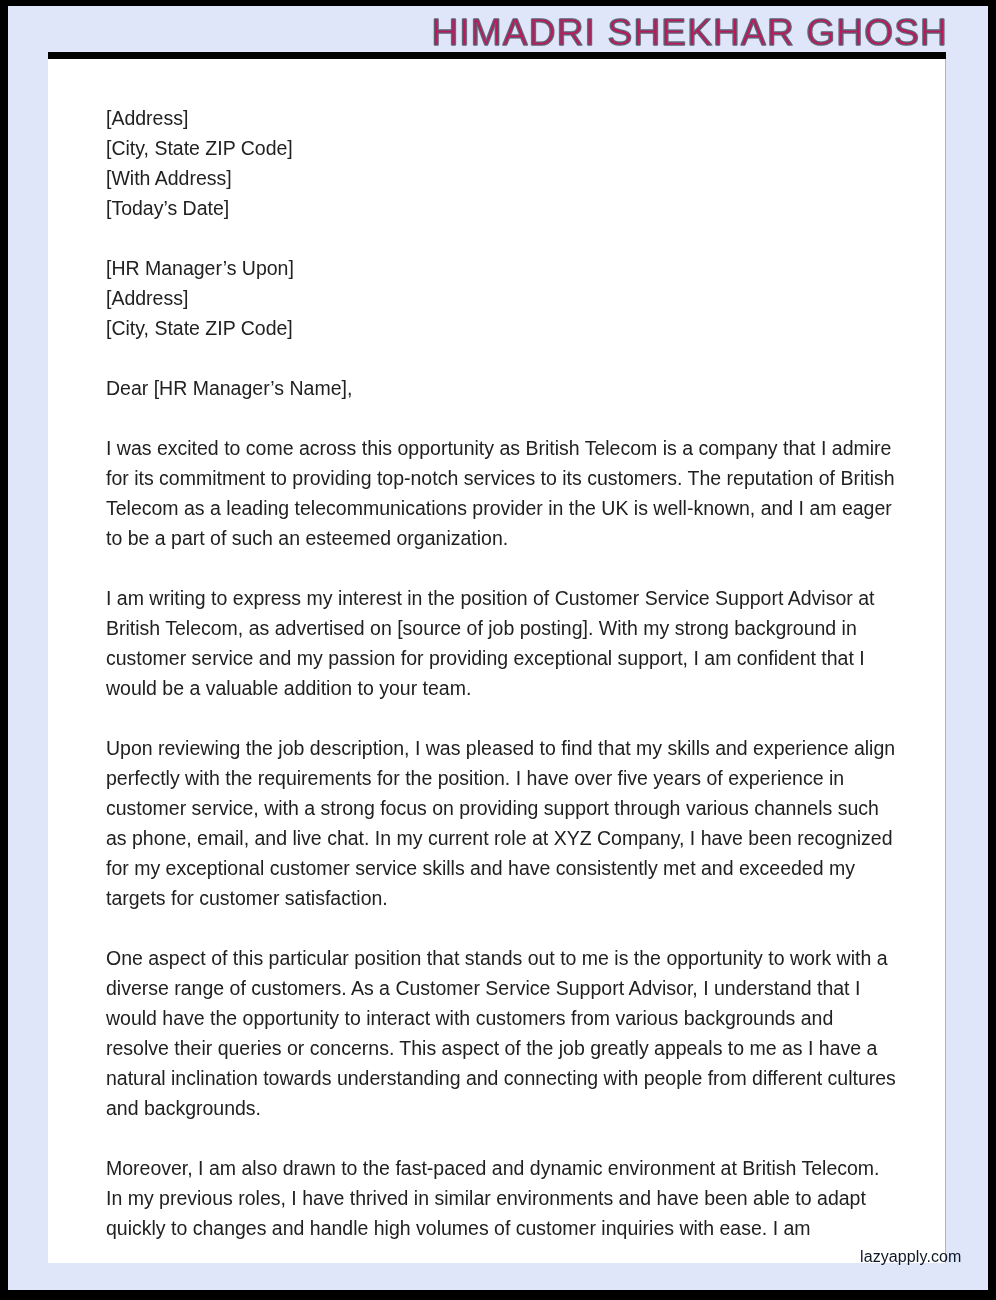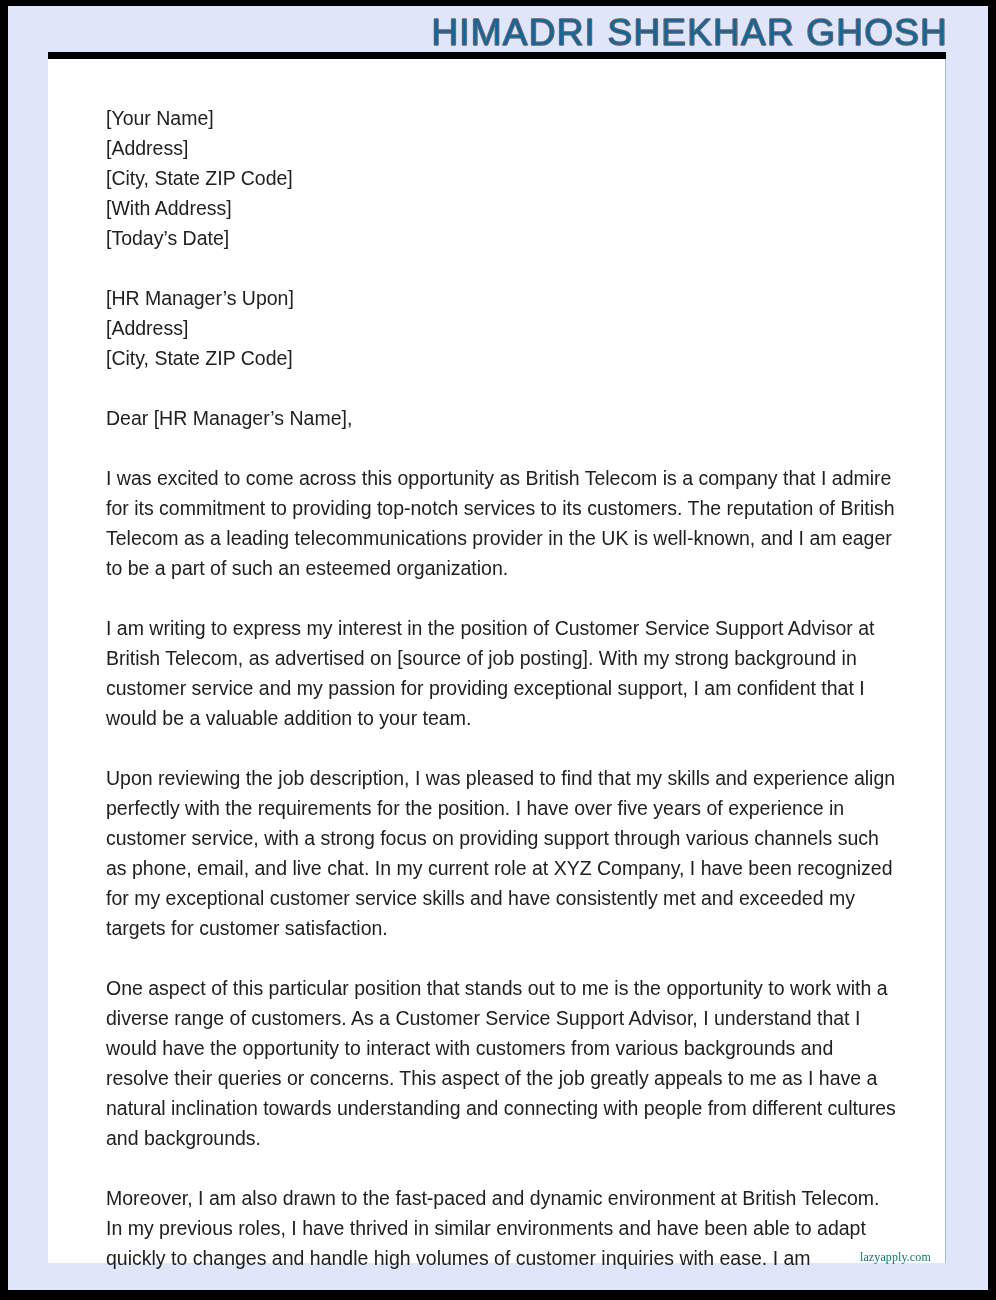--- a/index.html
+++ b/index.html
@@ -47,21 +47,21 @@
   .header-title {
     position: absolute;
     right: 40px;
     top: 6px;
     font-family: "Liberation Sans", sans-serif;
     font-size: 37px;
     letter-spacing: 1.2px;
     font-weight: 400;
     line-height: 42px;
     white-space: nowrap;
-    color: #0369a1;
+    color: #be185d;
     -webkit-text-stroke: 1.1px #5a6070;
     text-shadow:
       -1px 0 0 #9aa2b4,
        1px 0 0 #9aa2b4,
        0 -1px 0 #9aa2b4,
        0  1px 0 #9aa2b4;
   }
   
   .header-rule {
     position: absolute;
@@ -113,45 +113,44 @@
   }
   .para:last-child {
     margin-bottom: 0;
   }
 
   
   .watermark {
     position: absolute;
     left: 852px;
     top: 1243px;
-    font-family: Liberation Serif, serif;
-    font-size: 12px;
+    font-family: Liberation Sans, sans-serif;
+    font-size: 16px;
     line-height: 16px;
-    color: #0f766e;
+    color: #0f172a;
     white-space: nowrap;
     letter-spacing: 0.1px;
   }
 </style>
 </head>
 <body>
 
 <div class="doc-frame">
   <div class="page-bg">
 
     <div class="header-band">
       <div class="header-title">HIMADRI SHEKHAR GHOSH</div>
     </div>
     <div class="header-rule"></div>
 
     <div class="sheet"></div>
 
     <div class="letter">
 
       <div class="addr-block">
-        <div class="addr-line">[Your Name]</div>
         <div class="addr-line">[Address]</div>
         <div class="addr-line">[City, State ZIP Code]</div>
         <div class="addr-line">[With Address]</div>
         <div class="addr-line">[Today’s Date]</div>
       </div>
 
       <div class="addr-block">
         <div class="addr-line">[HR Manager’s Upon]</div>
         <div class="addr-line">[Address]</div>
         <div class="addr-line">[City, State ZIP Code]</div>

